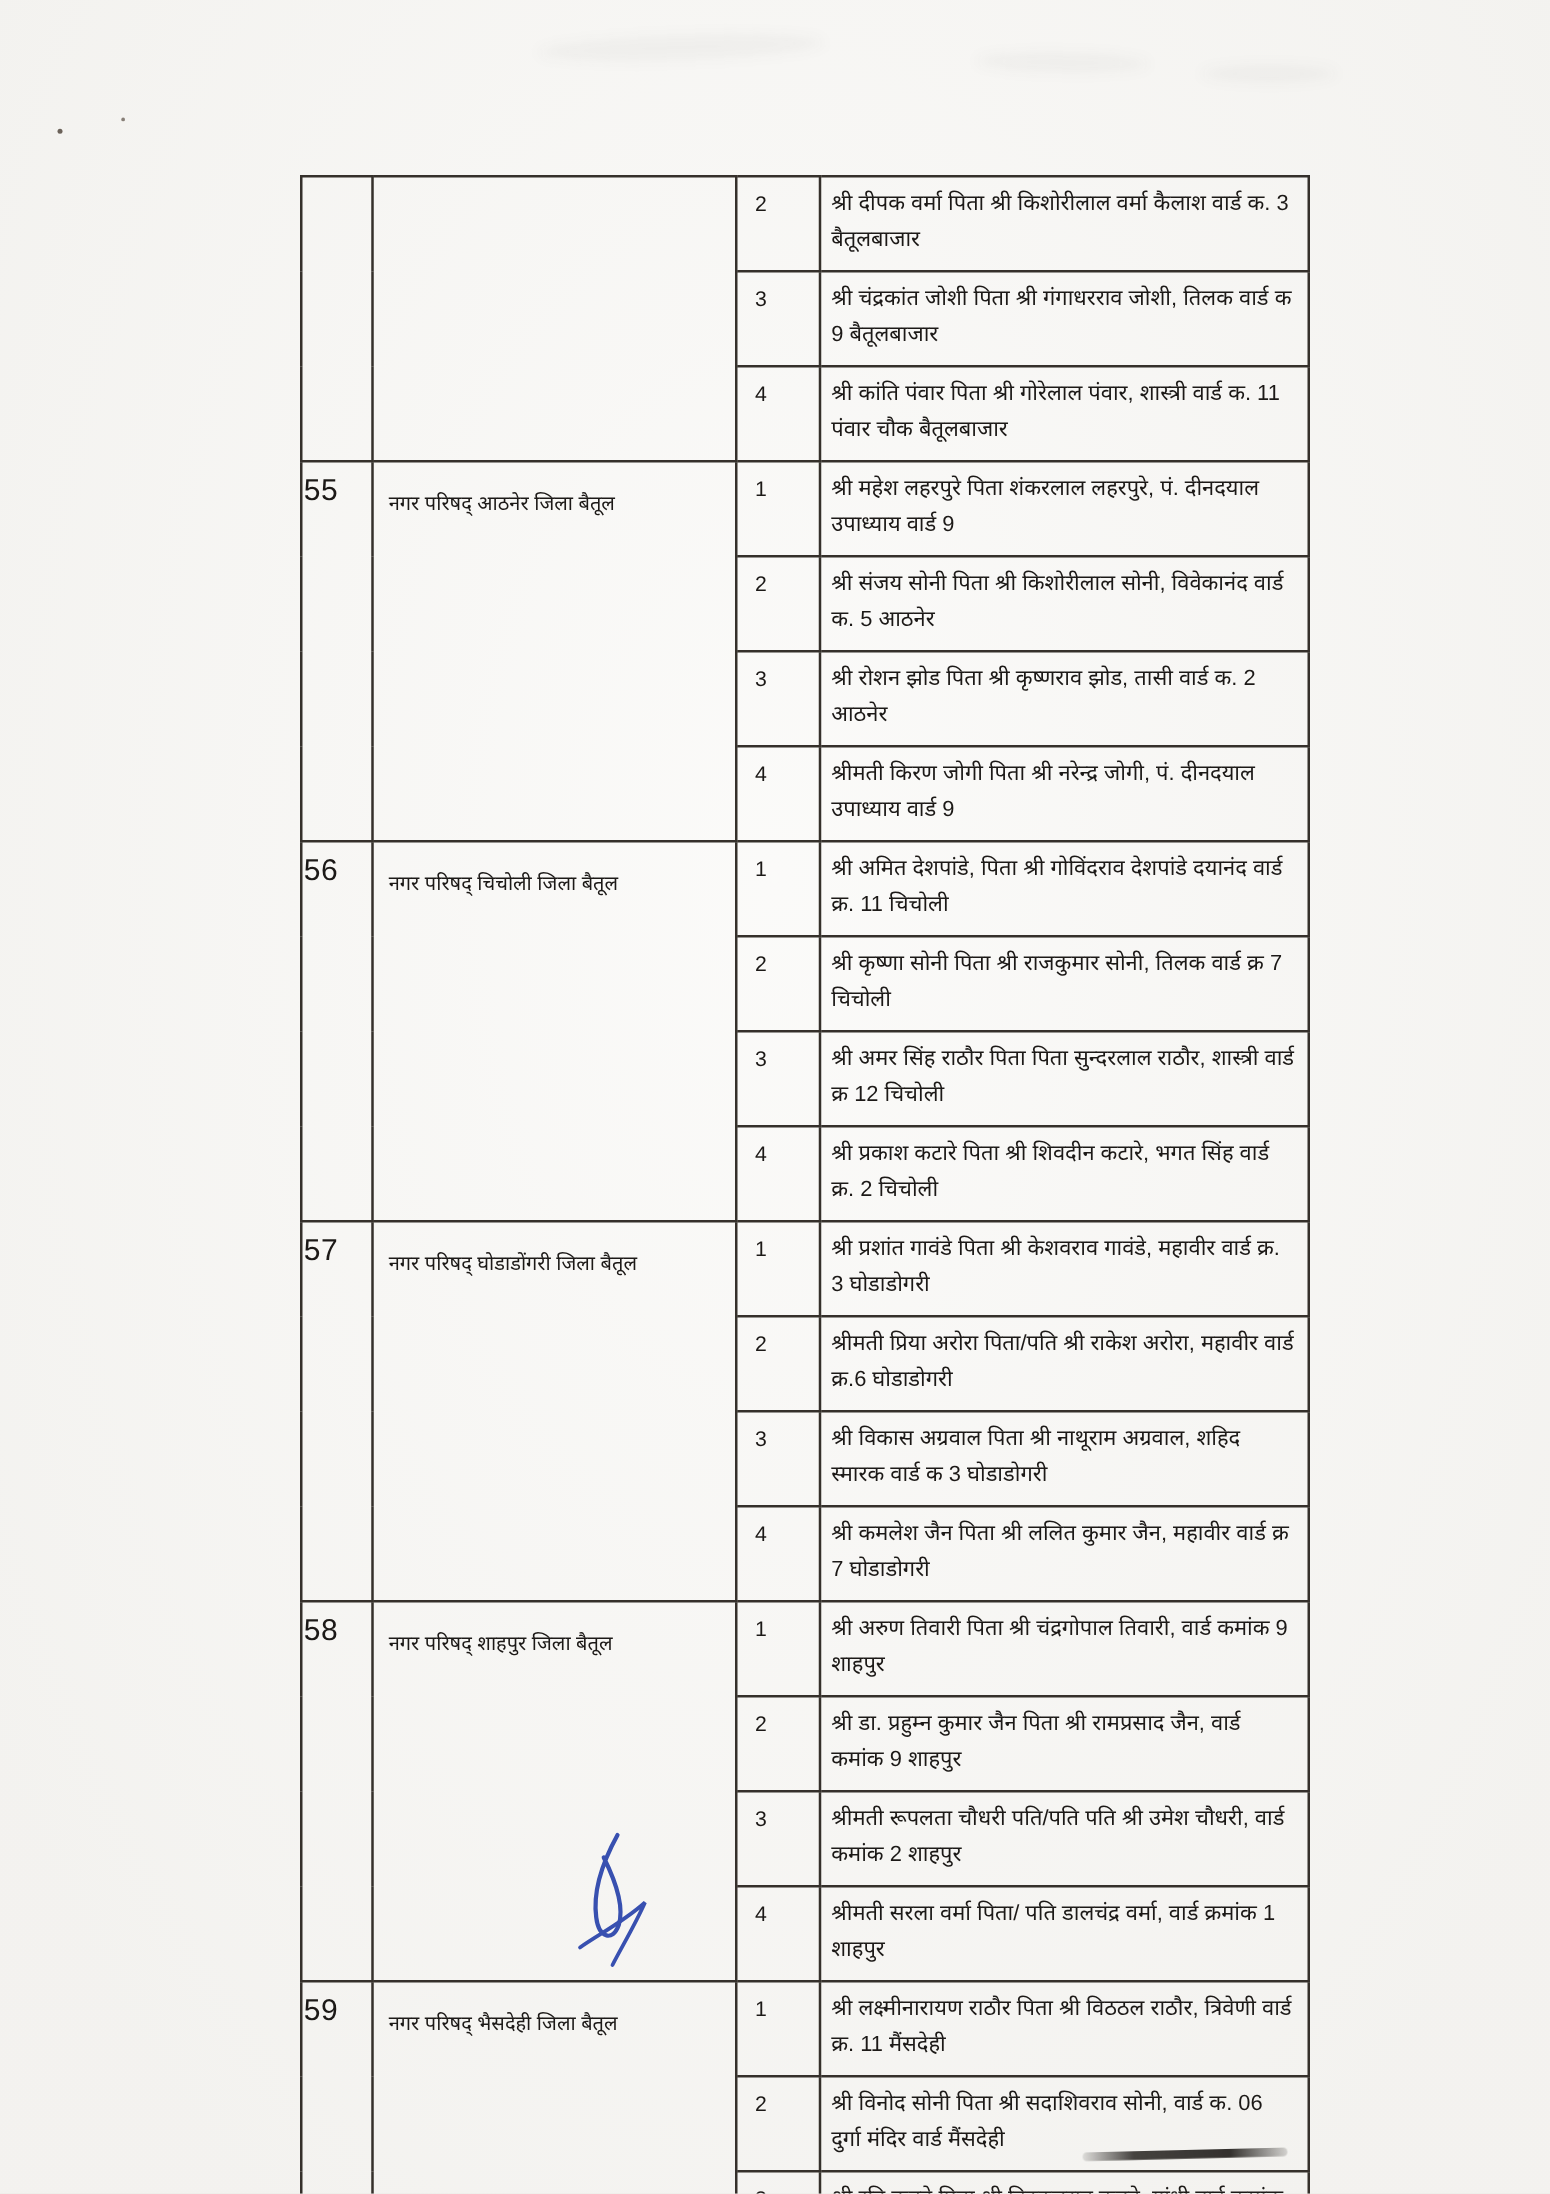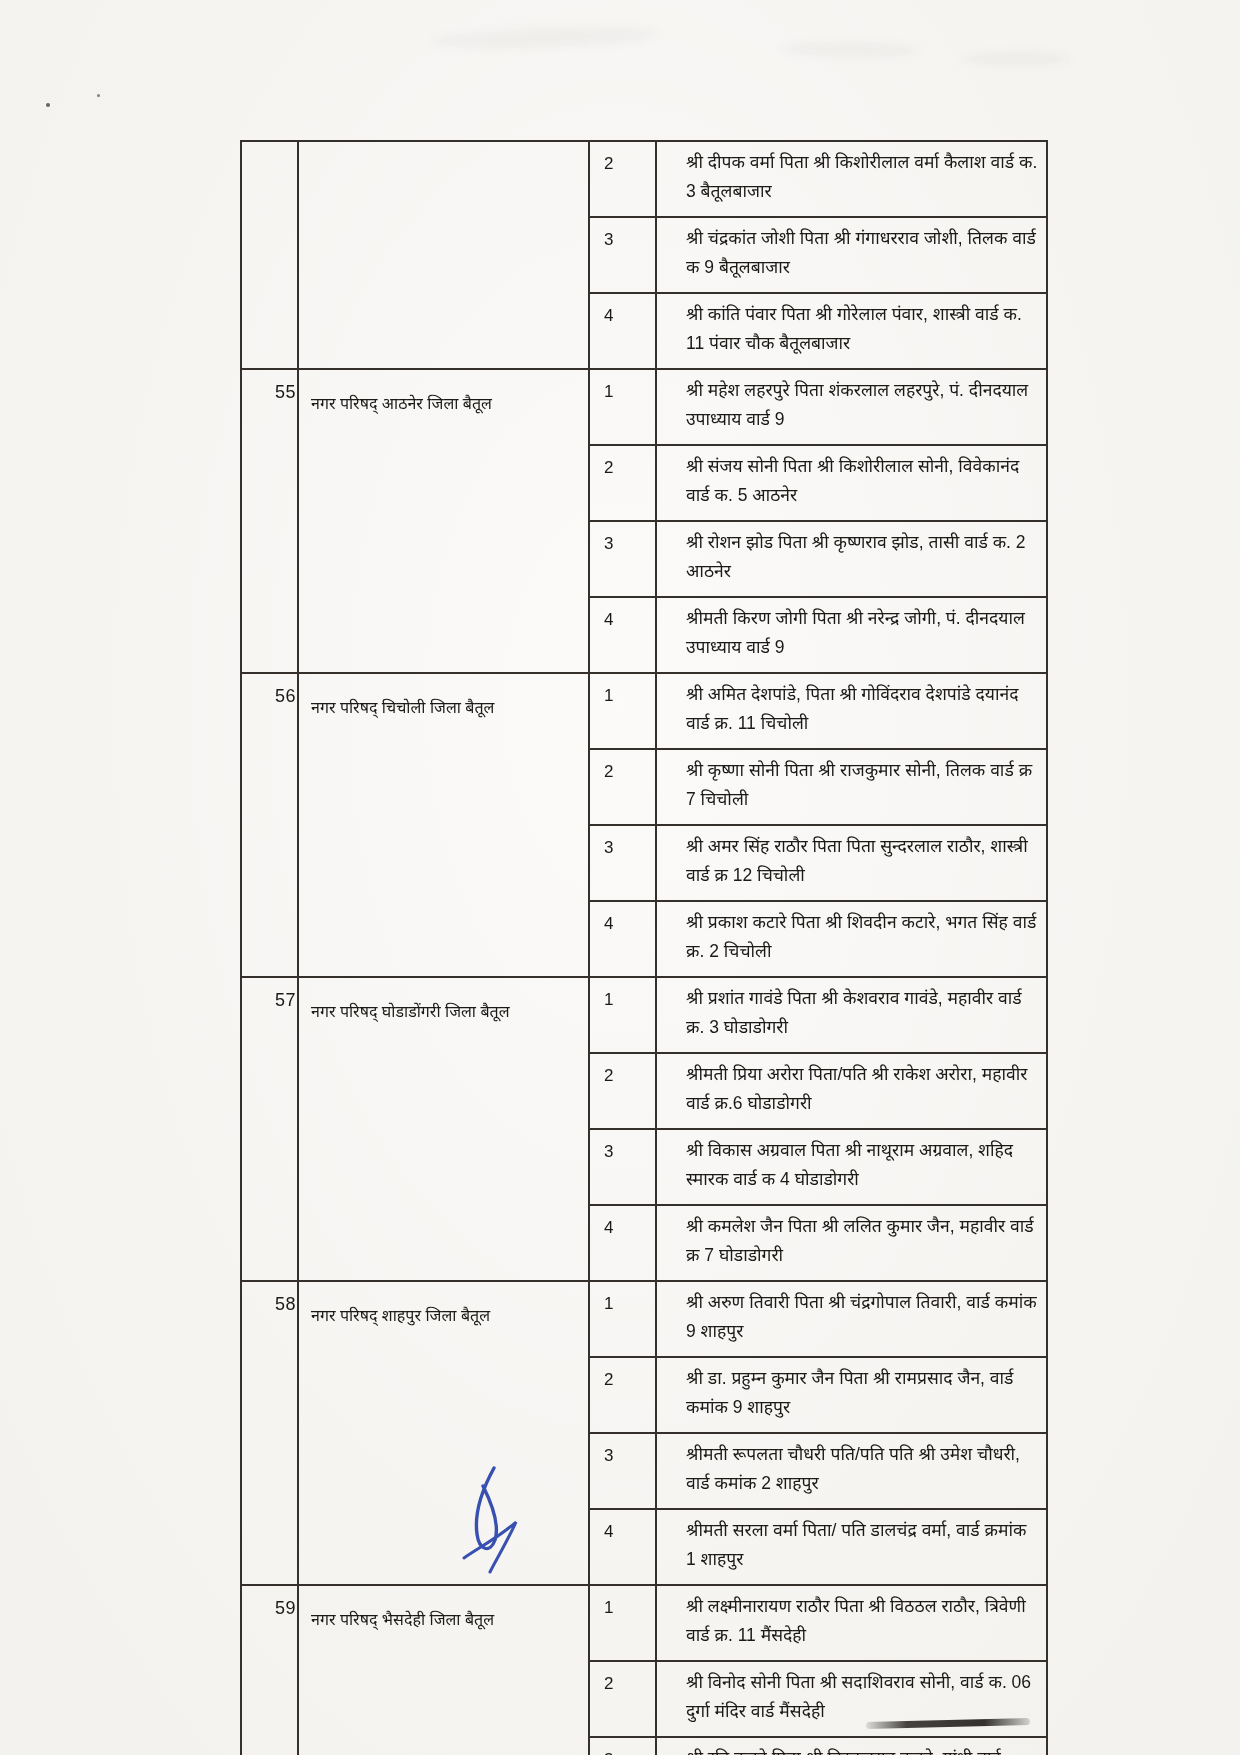--- a/index.html
+++ b/index.html
@@ -30,31 +30,31 @@
     font-size:17.5px;
     line-height:29px;
     color:var(--ink,#1c1917);
     word-break:break-word;
   }
   .doc-table col.c-sr{width:57px;}
   .doc-table col.c-council{width:291px;}
   .doc-table col.c-num{width:67px;}
   .doc-table col.c-detail{width:391px;}
   .doc-table td.sr{
-    text-align:right;padding-top:8px;font-size:18px;
+    text-align:left;padding-top:8px;font-size:24px;
     letter-spacing:0.5px;
   }
   .doc-table td.council{
     padding:18px 12px 0 12px;line-height:32px;font-size:16px;
   }
   .doc-table td.num{
     height:67px;padding:7px 0 0 14px;font-size:17px;
   }
   .doc-table td.detail{
-    height:67px;padding:6px 8px 0 29px;margin-left:47px;
+    height:67px;padding:6px 8px 0 8px;margin-left:47px;
   }
   
   .signature{
     position:absolute;left:450px;top:1462px;width:86px;height:116px;
     pointer-events:none;
   }
   
   .streak{
     position:absolute;left:866px;top:1720px;width:164px;height:7px;
     background:linear-gradient(90deg,
@@ -148,21 +148,21 @@
           <td class="council" rowspan="4">नगर परिषद् घोडाडोंगरी जिला बैतूल</td>
           <td class="num">1</td>
           <td class="detail">श्री प्रशांत गावंडे पिता श्री केशवराव गावंडे, महावीर वार्ड क्र. 3 घोडाडोगरी</td>
         </tr>
         <tr>
           <td class="num">2</td>
           <td class="detail">श्रीमती प्रिया अरोरा पिता/पति श्री राकेश अरोरा, महावीर वार्ड क्र.6 घोडाडोगरी</td>
         </tr>
         <tr>
           <td class="num">3</td>
-          <td class="detail">श्री विकास अग्रवाल पिता श्री नाथूराम अग्रवाल, शहिद स्मारक वार्ड क 4 घोडाडोगरी</td>
+          <td class="detail">श्री विकास अग्रवाल पिता श्री नाथूराम अग्रवाल, शहिद स्मारक वार्ड क 3 घोडाडोगरी</td>
         </tr>
         <tr>
           <td class="num">4</td>
           <td class="detail">श्री कमलेश जैन पिता श्री ललित कुमार जैन, महावीर वार्ड क्र 7  घोडाडोगरी</td>
         </tr>
         <tr>
           <td class="sr" rowspan="4">58</td>
           <td class="council" rowspan="4">नगर परिषद् शाहपुर जिला बैतूल</td>
           <td class="num">1</td>
           <td class="detail">श्री अरुण तिवारी पिता श्री चंद्रगोपाल तिवारी, वार्ड कमांक 9 शाहपुर</td>

